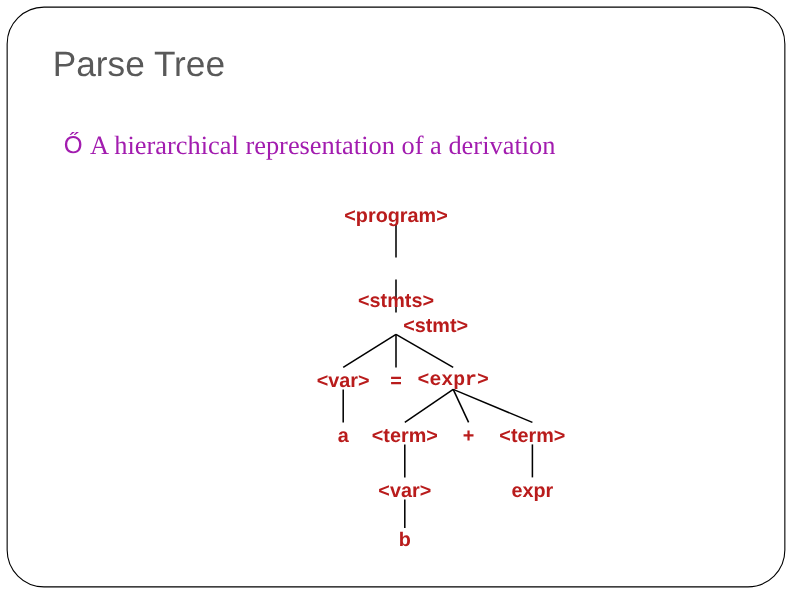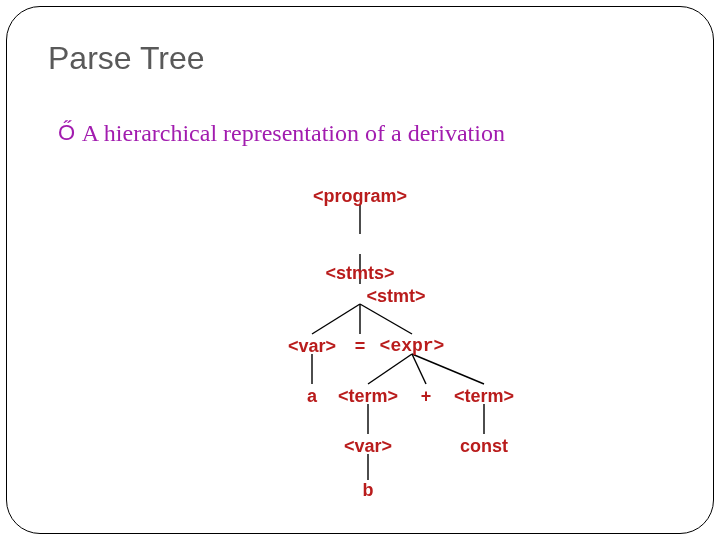--- a/index.html
+++ b/index.html
@@ -116,16 +116,16 @@
   <div class="node" style="left:312px; top:156px;">&lt;var&gt;</div>
   <div class="node" style="left:360px; top:156px;">=</div>
   <div class="node" style="left:412px; top:156px;font-family:Liberation Mono, monospace;">&lt;expr&gt;</div>
 
   <div class="node" style="left:312px; top:206px;">a</div>
   <div class="node" style="left:368px; top:206px;">&lt;term&gt;</div>
   <div class="node" style="left:426px; top:206px;">+</div>
   <div class="node" style="left:484px; top:206px;">&lt;term&gt;</div>
 
   <div class="node" style="left:368px; top:256px;">&lt;var&gt;</div>
-  <div class="node" style="left:484px; top:256px;">const</div>
+  <div class="node" style="left:484px; top:256px;">expr</div>
 
   <div class="node" style="left:368px; top:300px;">b</div>
 </div>
 
 </body></html>

